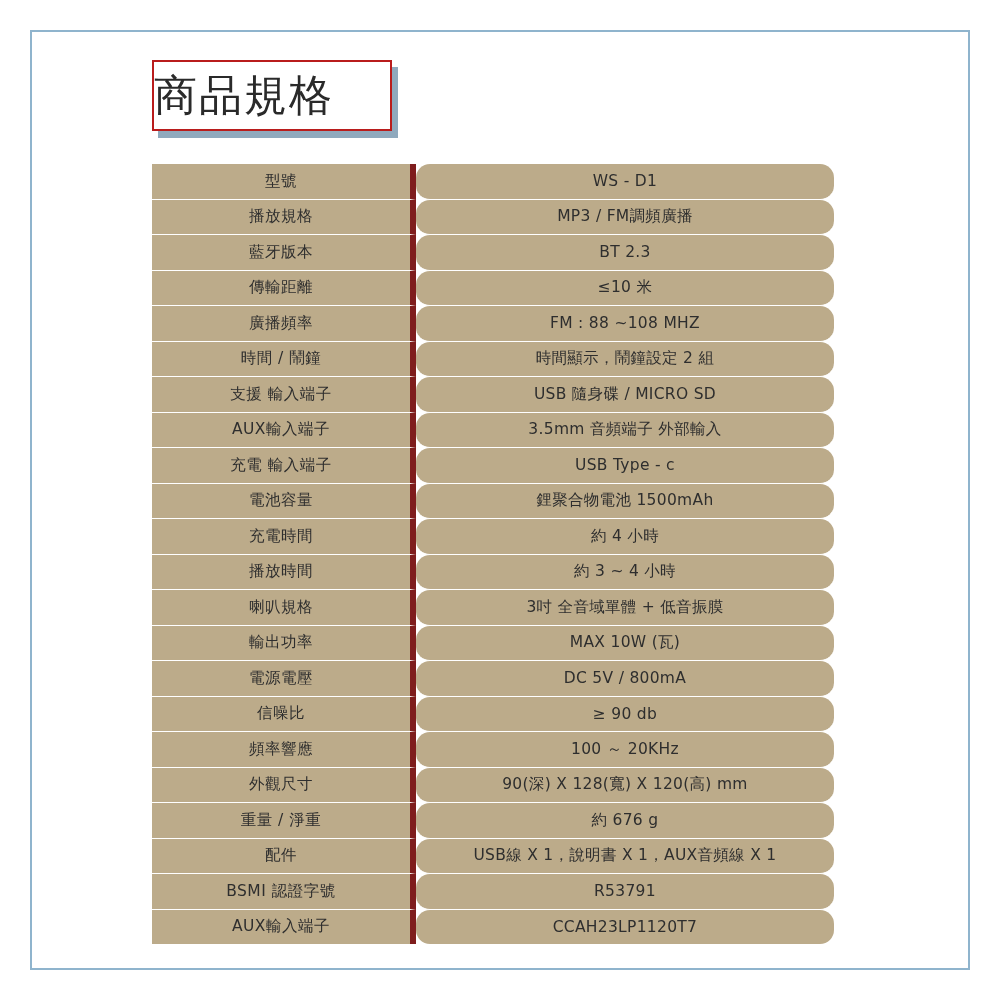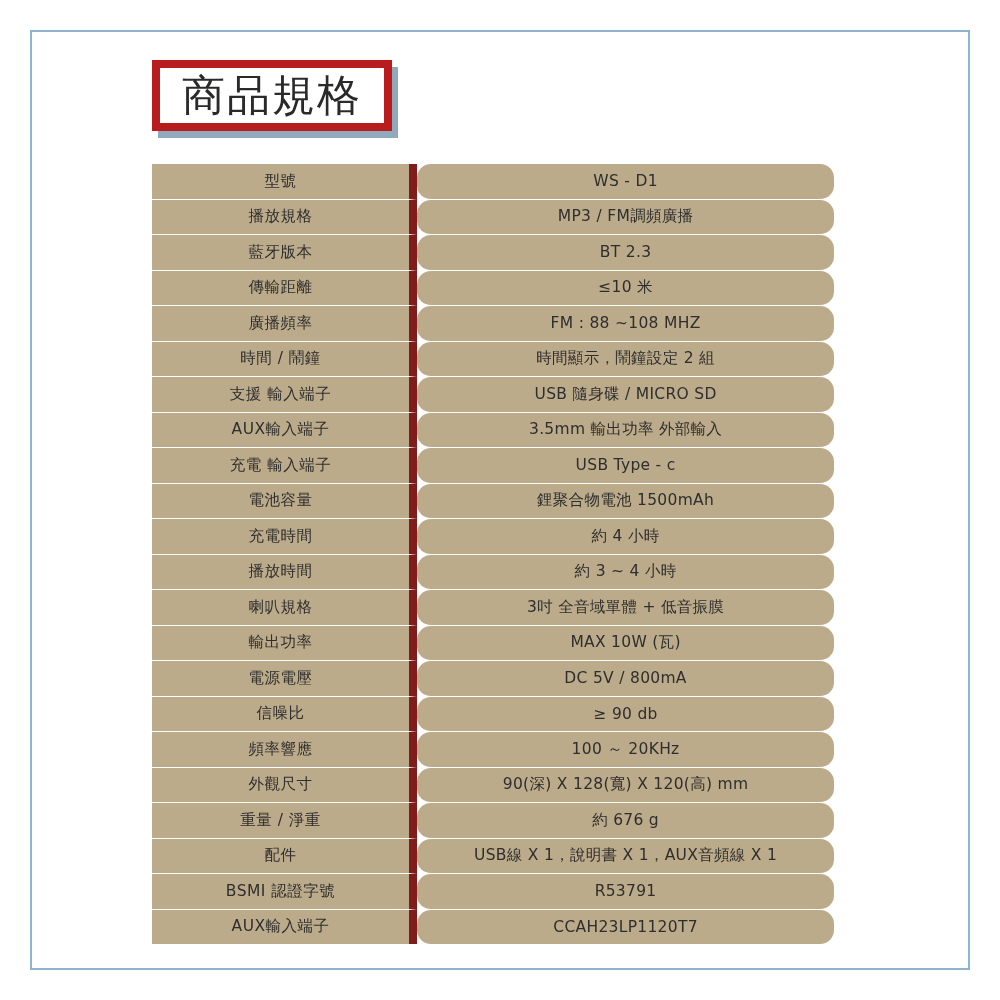--- a/index.html
+++ b/index.html
@@ -44,25 +44,24 @@
     height: 71px;
     background: #8fa9bd;
   }
   .title-box {
     position: absolute;
     left: 0px;
     top: 0px;
     width: 240px;
     height: 71px;
     background: #ffffff;
-    border: 8px solid #b91c1c;
+    border: 2px solid #b91c1c;
     box-sizing: border-box;
     display: flex;
     align-items: center;
-    justify-content: center;
   }
   .title-text {
     font-size: 43px;
     letter-spacing: 2px;
     color: #2a2a2a;
     font-family: "DejaVu Sans", "Liberation Sans", sans-serif;
     font-weight: 400;
     line-height: 1;
   }
   .spec-table {
@@ -82,21 +81,21 @@
     height: 34.5px;
     padding: 0;
     border-bottom: 1.5px solid #ffffff;
     font-family: "DejaVu Sans", "Liberation Sans", sans-serif;
   }
   .spec-table tr:last-child td {
     border-bottom: none;
   }
   .col-label {
     width: 256px;
-    border-right: 8px solid #7f1d1d;
+    border-right: 6px solid #7f1d1d;
     letter-spacing: 0.5px;
   }
   .col-value {
     width: 415px;
     letter-spacing: 0.3px;
     border-radius: 14px;
   }
 </style>
 </head>
 <body>
@@ -136,21 +135,21 @@
       <tr>
         <td class="col-label">時間 / 鬧鐘</td>
         <td class="col-value">時間顯示，鬧鐘設定 2 組</td>
       </tr>
       <tr>
         <td class="col-label">支援 輸入端子</td>
         <td class="col-value">USB 隨身碟 / MICRO SD</td>
       </tr>
       <tr>
         <td class="col-label">AUX輸入端子</td>
-        <td class="col-value">3.5mm 輸出功率 外部輸入</td>
+        <td class="col-value">3.5mm 音頻端子 外部輸入</td>
       </tr>
       <tr>
         <td class="col-label">充電 輸入端子</td>
         <td class="col-value">USB Type - c</td>
       </tr>
       <tr>
         <td class="col-label">電池容量</td>
         <td class="col-value">鋰聚合物電池 1500mAh</td>
       </tr>
       <tr>

